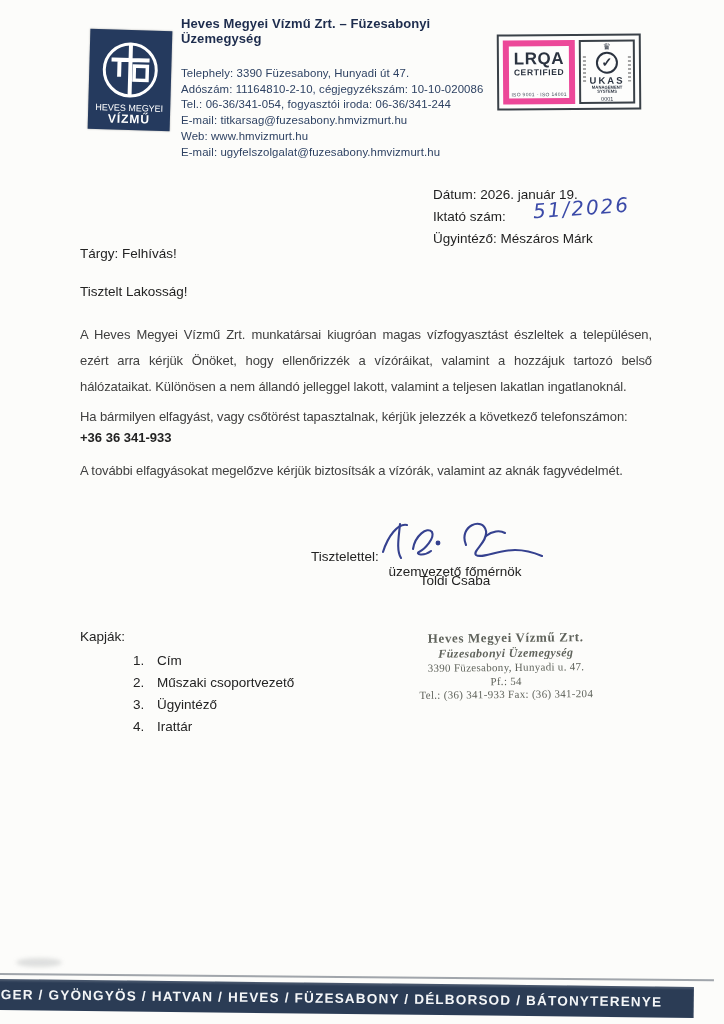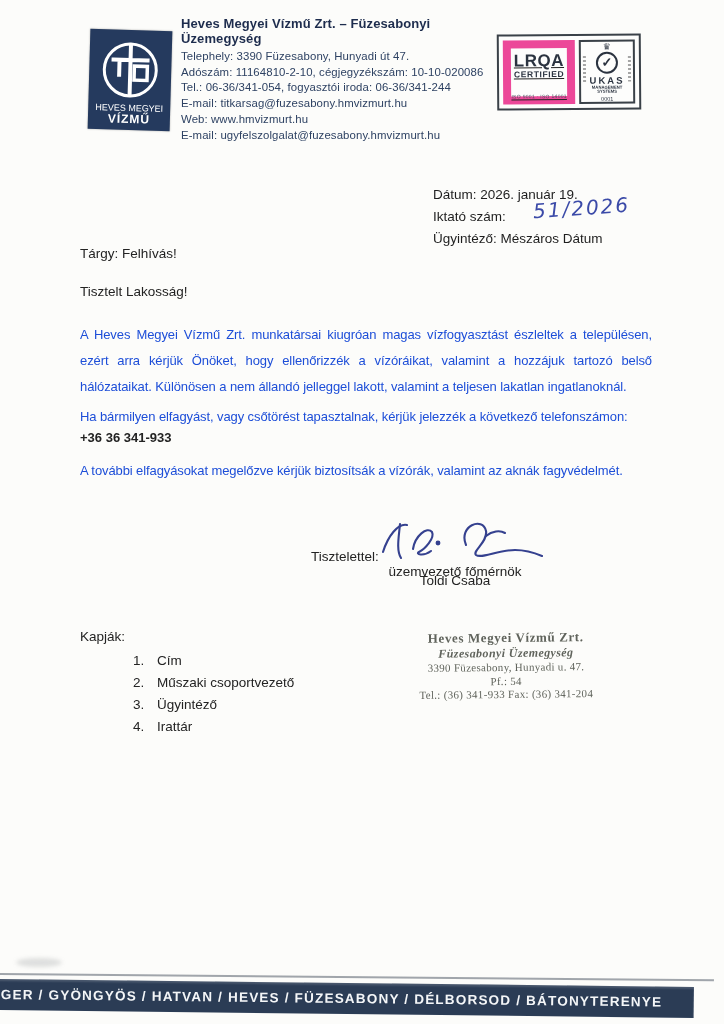--- a/index.html
+++ b/index.html
@@ -18,36 +18,36 @@
     left:89px; top:30px; width:82px; height:100px;
     background:#253a5e;
     transform:rotate(1.6deg);
     box-shadow:0 0 2px rgba(0,0,0,.35);
   }
   .logo svg { display:block; }
 
   .lh-text { left:181px; top:16px; width:330px; }
   .lh-title {
     font-size:13px; font-weight:bold; color:#1d2c4d;
-    margin-bottom:3px; letter-spacing:.1px;
+    margin-bottom:20px; letter-spacing:.1px;
   }
   .lh-line {
     font-size:11.4px; color:#2e4263; line-height:15.7px; letter-spacing:.1px;
   }
 
   
   .cert {
     left:497px; top:34px; width:144px; height:76px;
     border:2px solid #3a4148; background:#fdfdfc;
     display:flex; gap:4px; padding:4px;
     transform:rotate(-.4deg);
   }
   .cert-left {
-    border:8px solid #ec4899; width:72px; text-align:center;
-    display:flex; flex-direction:column; align-items:center; padding-top:5px;text-decoration:underline;
+    border:6px solid #ec4899; width:72px; text-align:center;
+    display:flex; flex-direction:column; align-items:center; padding-top:5px;
   }
   .lrqa-name { font-size:17px; font-weight:bold; color:#2b3340; letter-spacing:.5px; line-height:15px;}
   .lrqa-cert { font-size:8.5px; font-weight:bold; color:#2b3340; letter-spacing:.6px; margin-top:1px;}
   .lrqa-iso  { font-size:5px; color:#4a5260; margin-top:14px; letter-spacing:.3px;}
   .cert-right {
     border:2px solid #3a4148; flex:1; position:relative;
     display:flex; flex-direction:column; align-items:center; padding-top:1px;
   }
   .crown { font-size:9px; line-height:9px; color:#2b3340; }
   .check-circle {
@@ -71,21 +71,21 @@
     font-family:"DejaVu Sans", sans-serif;
     font-style:italic; font-size:20px; letter-spacing:2px;
     color:#3b4aa8; transform:rotate(-4deg); white-space:nowrap;
   }
 
   
   .body-col { left:80px; width:572px; }
   .subject   { top:246px; font-size:13.5px; }
   .subject b { font-weight:normal;margin-top:10px; }
   .salute    { top:284px; font-size:13.5px; }
-  .para { font-size:13px; line-height:26px; letter-spacing:-.1px; text-align:justify; color:#1d4ed8; }
+  .para { font-size:13px; line-height:26px; letter-spacing:-.1px; text-align:justify; color:#404040; }
   .p1 { top:322px; }
   .p2 { top:404px; text-align:left; }
   .phone { top:430px; font-weight:bold; font-size:13px; }
   .p3 { top:458px; text-align:left; }
 
   
   .closing { left:311px; top:549px; font-size:13.5px; }
   .sig-svg { left:378px; top:512px; }
   .signer-name  { left:380px; top:573px; width:150px; text-align:center; font-size:13.5px; }
   .signer-title { left:372px; top:564px; width:166px; text-align:center; font-size:13.5px; }
@@ -166,21 +166,21 @@
     <div class="ukas-num">0001</div>
   </div>
 </div>
 
 <div class="abs meta">
   <div>Dátum: 2026. január 19.</div>
   <div>
     <span>Iktató szám:</span>
     <span class="handwrite">51/2026</span>
   </div>
-  <div>Ügyintéző: Mészáros Dátum</div>
+  <div>Ügyintéző: Mészáros Márk</div>
 </div>
 
 <div class="abs body-col subject">
   <span>Tárgy: </span><b>Felhívás!</b>
 </div>
 
 <div class="abs body-col salute">Tisztelt Lakosság!</div>
 
 <div class="abs body-col para p1">A Heves Megyei Vízmű Zrt. munkatársai kiugróan magas vízfogyasztást észleltek a településen, ezért arra kérjük Önöket, hogy ellenőrizzék a vízóráikat, valamint a hozzájuk tartozó belső hálózataikat. Különösen a nem állandó jelleggel lakott, valamint a teljesen lakatlan ingatlanoknál.</div>
 <div class="abs body-col para p2">Ha bármilyen elfagyást, vagy csőtörést tapasztalnak, kérjük jelezzék a következő telefonszámon:</div>

